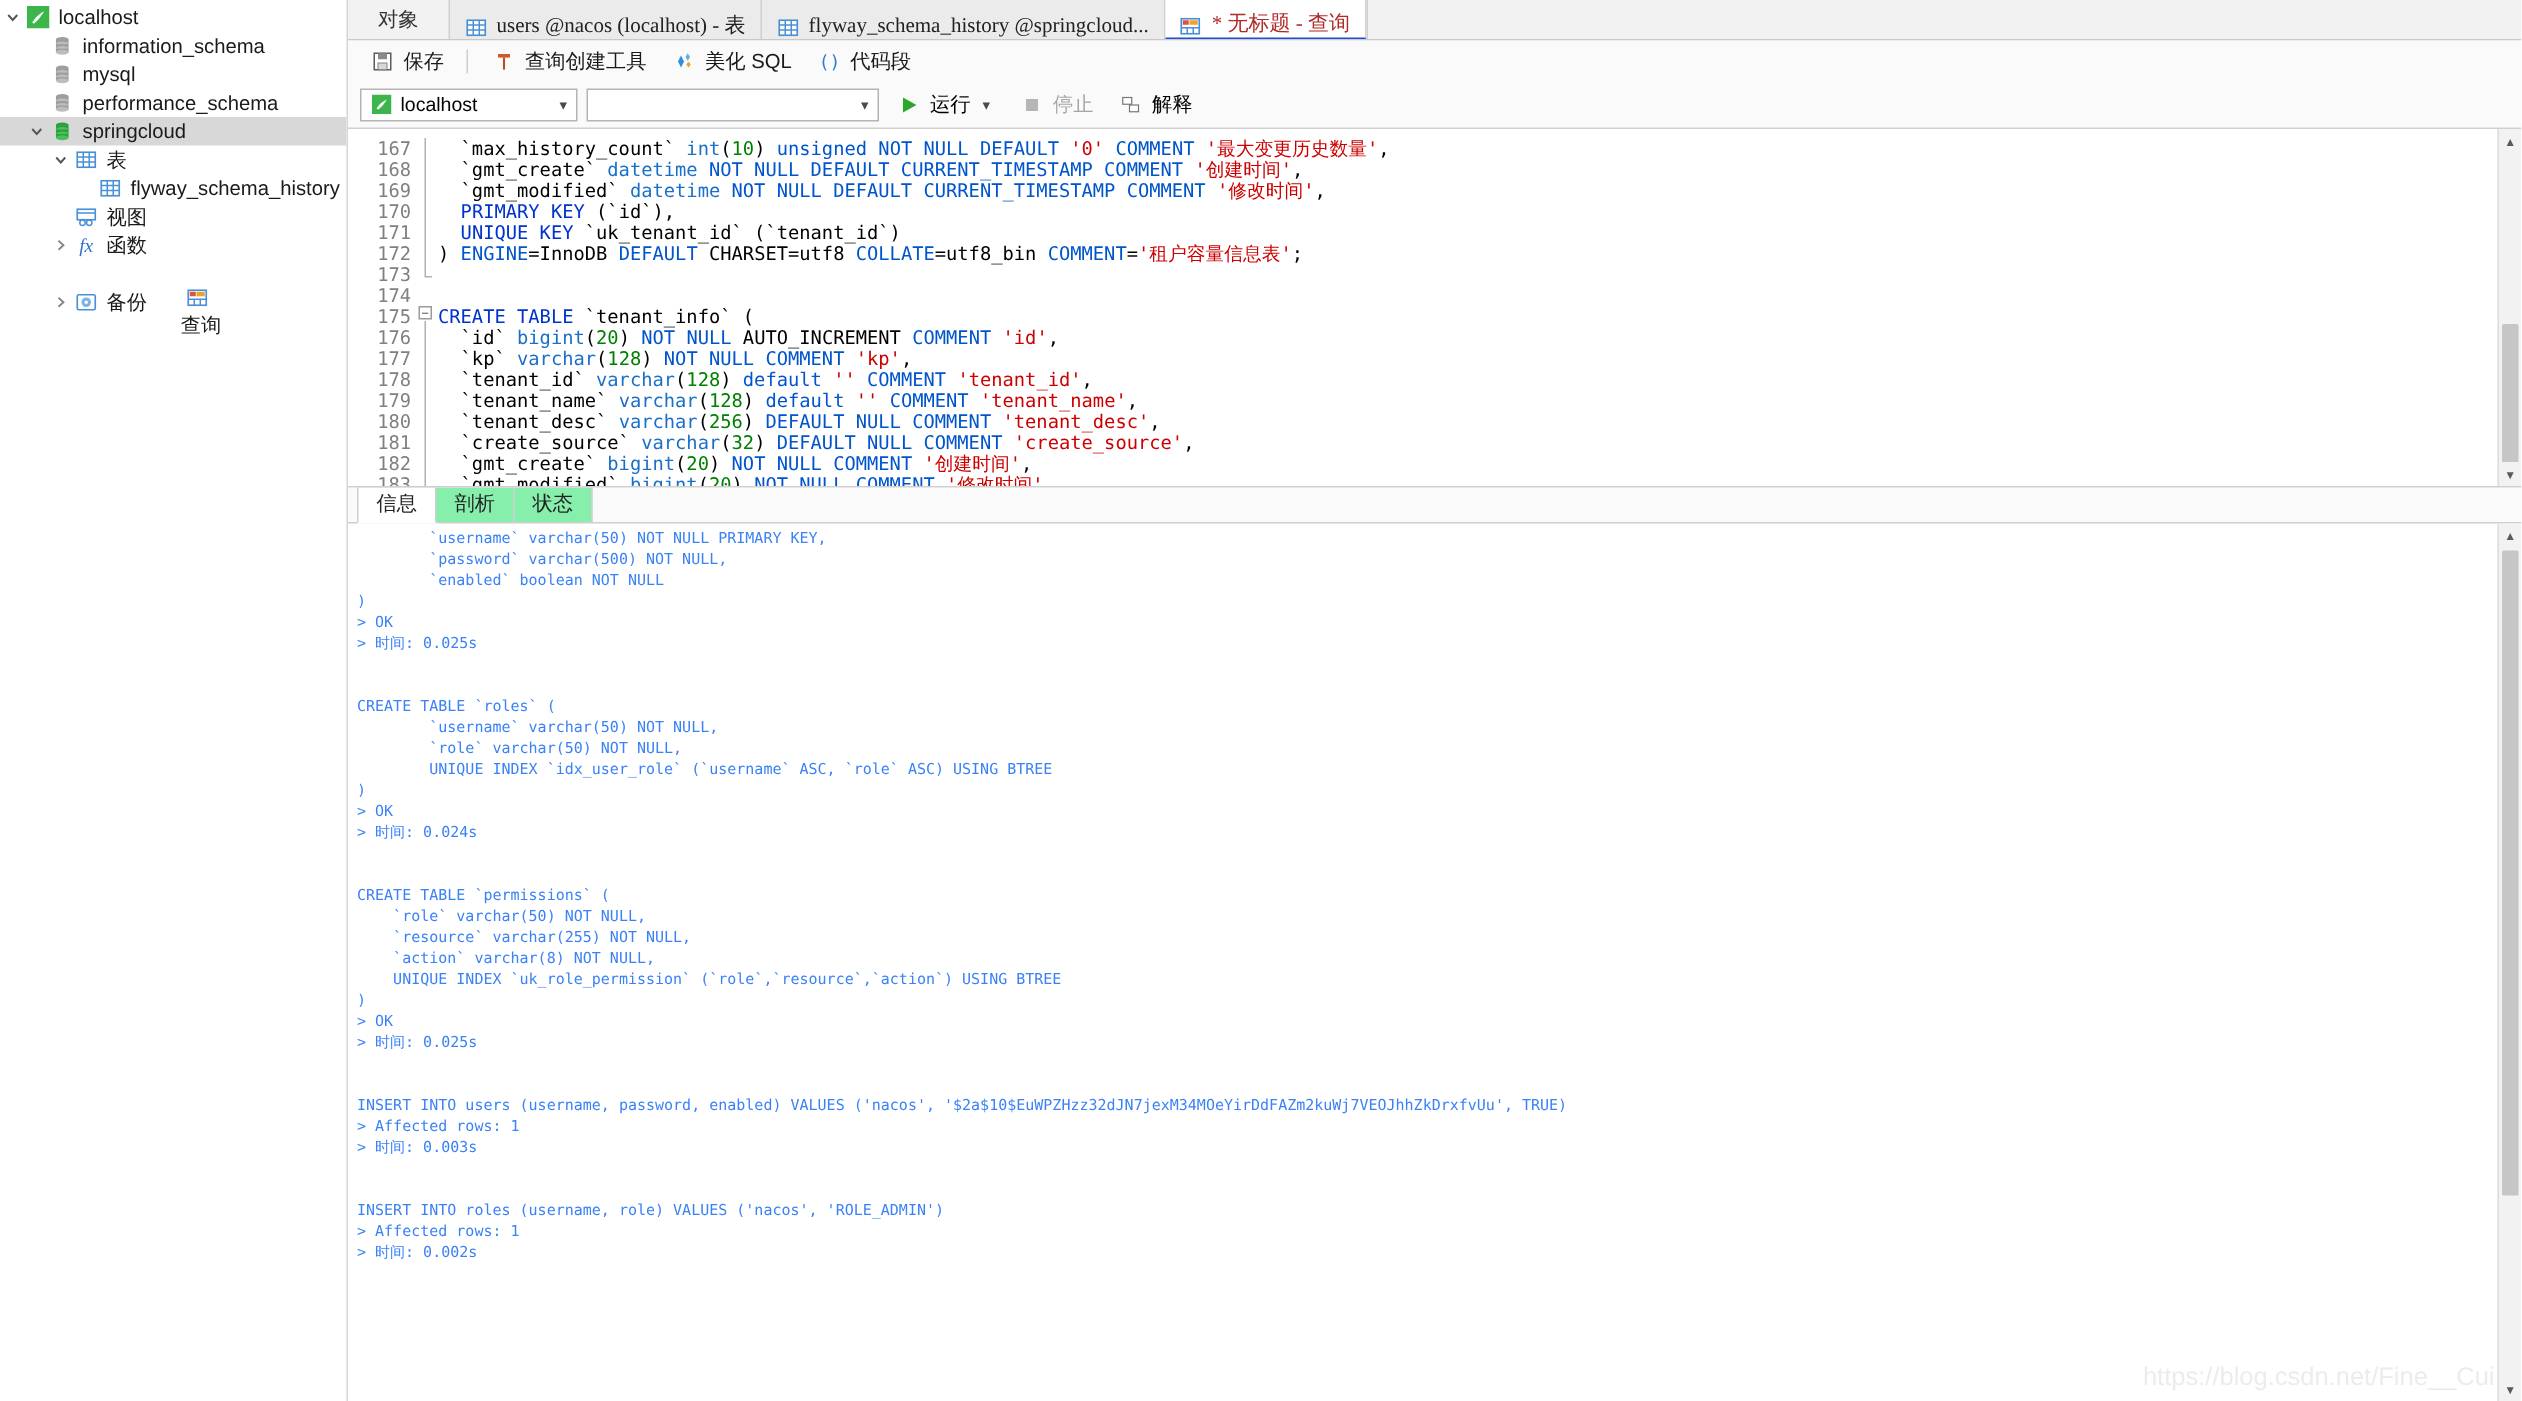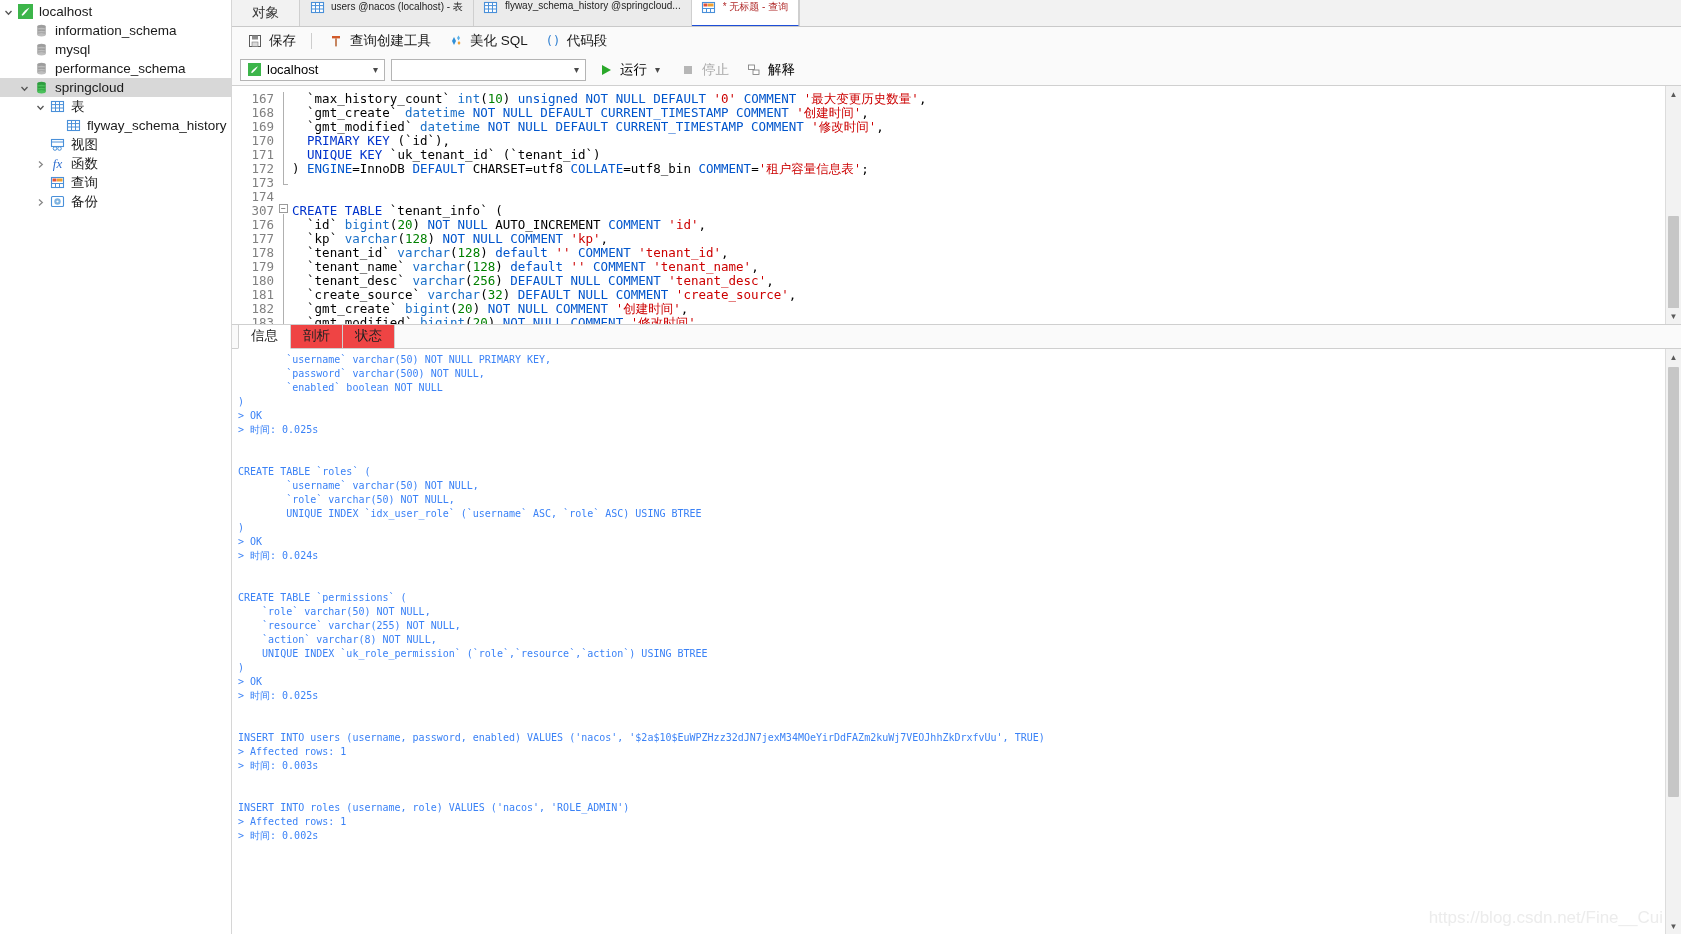--- a/index.html
+++ b/index.html
@@ -50,27 +50,27 @@
     border-bottom: 1px solid #c9c9c9;
   }
   .tabbar-label {
     display: flex; align-items: center; justify-content: center;
     width: 68px; flex: 0 0 68px;
     font-size: 13.5px; color: #333;
     border-right: 1px solid #cfcfcf;
     background: #f2f2f2;
   }
   .tab {
-    display: flex; align-items: flex-start;
+    display: flex; align-items: flex-end;
     padding: 0 10px 0 8px;
-    font-size: 10px; color: #222;
+    font-size: 14px; color: #222;
     background: #ebebeb;
     border-right: 1px solid #cfcfcf;
     white-space: nowrap; cursor: default;
-    max-width: 270px; overflow: hidden;
+    max-width: 270px; overflow: hidden; font-family: Liberation Serif, serif;
   }
   .tab .ico { margin-right: 5px; }
   .tab.active { background: #ffffff; border-bottom: 1px solid #1d4ed8; }
   .tabbar-rest { flex: 1 1 auto; background: #f2f2f2; border-left: 1px solid #cfcfcf; }
 
   .toolbar {
     height: 27px; flex: 0 0 27px;
     display: flex; align-items: center;
     padding-left: 8px; gap: 4px;
     background: #fafafa;
@@ -142,21 +142,21 @@
   .vscroll .thumb {
     position: absolute; left: 2px; right: 2px;
     background: #c6c6c6; border-radius: 1px;
   }
 
   
   .results { flex: 1 1 auto; display: flex; flex-direction: column; min-height: 0; background: #fff; }
   .res-tabs { height: 24px; flex: 0 0 24px; display: flex; align-items: flex-end; background: #fafafa; padding-left: 6px; border-bottom: 1px solid #cfcfcf; text-align: center; }
   .res-tab {
     padding: 2px 12px 3px; font-size: 13.5px; color: #222;
-    border: 1px solid #cfcfcf; border-bottom: none; background: #ef4444;
+    border: 1px solid #cfcfcf; border-bottom: none; background: #86efac;
     margin-right: -1px; cursor: default;
   }
   .res-tab.active { background: #ffffff; border-bottom: 1px solid #ffffff; margin-bottom: -1px; }
   .log-area { flex: 1 1 auto; display: flex; min-height: 0; overflow: hidden; position: relative; }
   .log {
     flex: 1 1 auto; min-width: 0; overflow: hidden;
     font-family: "DejaVu Sans Mono", "Liberation Mono", monospace;
     font-size: 10px; line-height: 14px;
     white-space: pre; padding: 4px 0 0 6px; color: #3b82f6;
   }
@@ -303,21 +303,21 @@
             <span class="twisty"><svg width="9" height="9" viewBox="0 0 9 9">
                 <path d="M3 1.5 L6.3 4.5 L3 7.5" fill="none" stroke="#888" stroke-width="1.3"></path>
               </svg></span>
             <span class="ico">
               <svg width="15" height="15" viewBox="0 0 15 15">
                 <text x="7.5" y="12" font-size="13" fill="#2f6fd0" text-anchor="middle" font-family="serif" font-style="italic">fx</text>
               </svg>
             </span>
             <span class="tlabel">函数</span>
           </div>
-          <div class="tree-item" style="padding-left: 32px;">
+          <div class="tree-item" style="padding-left: 32px; flex-direction: column;">
             <span class="twisty"></span>
             <span class="ico">
               <svg width="15" height="15" viewBox="0 0 15 15">
                 <rect x="1.5" y="2.5" width="12" height="10" fill="#fff" stroke="#4a90d9" stroke-width="1.1"></rect>
                 <rect x="2.5" y="3.5" width="4" height="3" fill="#e0533a"></rect>
                 <rect x="7" y="3.5" width="5.5" height="3" fill="#f0a030"></rect>
                 <line x1="1.5" y1="8.5" x2="13.5" y2="8.5" stroke="#4a90d9" stroke-width="1"></line>
                 <line x1="5.5" y1="8.5" x2="5.5" y2="12.5" stroke="#4a90d9" stroke-width="1"></line>
                 <line x1="9.5" y1="8.5" x2="9.5" y2="12.5" stroke="#4a90d9" stroke-width="1"></line>
               </svg>
@@ -474,21 +474,21 @@
         <div class="editor">
           <div class="gutter" id="gutter">
               <div class="ln">167</div>
               <div class="ln">168</div>
               <div class="ln">169</div>
               <div class="ln">170</div>
               <div class="ln">171</div>
               <div class="ln">172</div>
               <div class="ln">173</div>
               <div class="ln">174</div>
-              <div class="ln">307</div>
+              <div class="ln">175</div>
               <div class="ln">176</div>
               <div class="ln">177</div>
               <div class="ln">178</div>
               <div class="ln">179</div>
               <div class="ln">180</div>
               <div class="ln">181</div>
               <div class="ln">182</div>
               <div class="ln">183</div>
             </div>
           <div class="foldcol">

